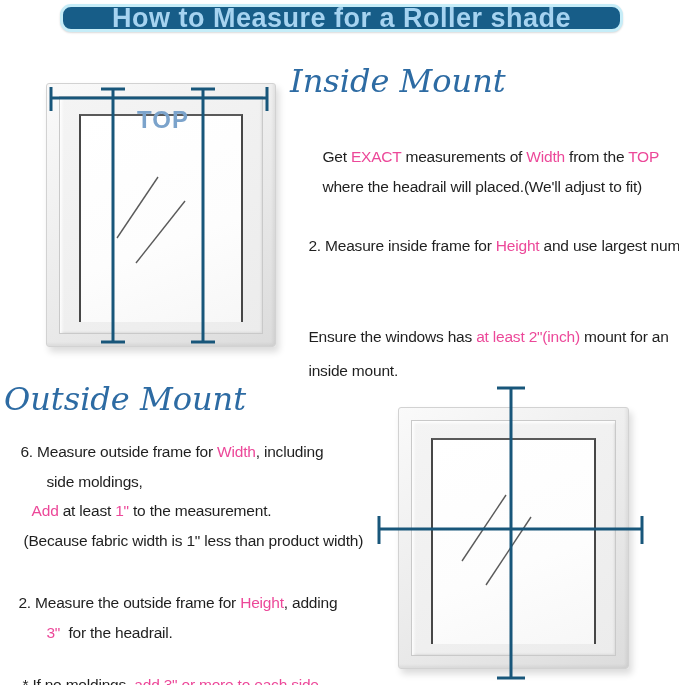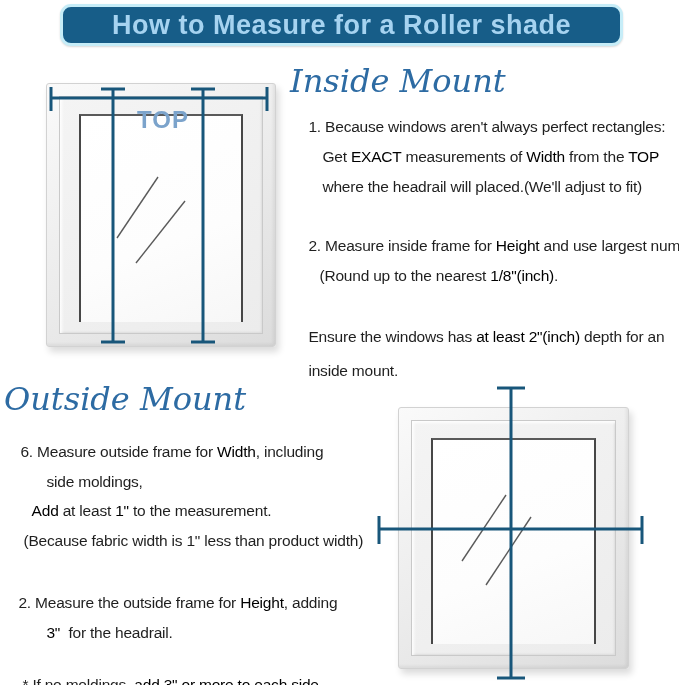--- a/index.html
+++ b/index.html
@@ -2,21 +2,21 @@
 <html><head>
 <meta charset="utf-8">
 <style>
   html,body{margin:0;padding:0;background:#fff;}
   #canvas{
     position:relative;width:679px;height:685px;background:#ffffff;
     font-family:"Liberation Sans", sans-serif;overflow:hidden;
   }
   
   .header-bar{
-    position:absolute;left:60px;top:4px;width:563px;height:42px;
+    position:absolute;left:60px;top:4px;width:563px;height:28px;
     box-sizing:border-box;background:#175d88;border:3px solid #c6edf8;
     border-radius:11px;display:flex;align-items:center;justify-content:center;
     box-shadow:0 1px 2px rgba(0,0,0,0.15);
   }
   .header-bar span{
     color:#a6d3f0;font-size:27px;font-weight:bold;letter-spacing:0.5px;
     white-space:pre;
   }
   
   .win-outer{
@@ -36,21 +36,21 @@
     border-left:2px solid #474747;border-right:2px solid #474747;border-top:2px solid #5a5a5a;
   }
   .top-label{
     position:absolute;left:137px;top:106px;z-index:6;
     color:#7ba3cb;font-size:24px;font-weight:bold;letter-spacing:1px;white-space:pre;
   }
   
   #overlay{position:absolute;left:0;top:0;z-index:5;pointer-events:none;}
   
   .t-line{position:absolute;font-size:15.5px;letter-spacing:-0.2px;color:#1f1f1f;white-space:pre;z-index:4;}
-  .t-line .hl{color:#000000;}
+  .t-line .hl{color:#ec4899;}
   .section-heading{
     position:absolute;font-family:"DejaVu Serif", serif;font-style:italic;
     font-size:32px;color:#2d6ba3;white-space:pre;z-index:4;
   }
 </style>
 </head>
 <body>
 
 <div id="canvas">
 
@@ -106,39 +106,33 @@
 
     <g stroke="#18567a" stroke-width="3">
       <line x1="378" y1="529" x2="643" y2="529"></line>
       <line x1="379" y1="516" x2="379" y2="544"></line>
       <line x1="642" y1="516" x2="642" y2="544"></line>
     </g>
   </svg>
 
   <div class="section-heading" style="left:290px;top:62px;">Inside Mount</div>
 
-  <div class="t-line" style="left:292px;top:100px;">
-    <span>1. Because windows aren't always perfect rectangles:</span>
-  </div>
   <div class="t-line" style="left:306px;top:130px;">
     <span>Get </span><span class="hl">EXACT</span><span> measurements of </span><span class="hl">Width</span><span> from the </span><span class="hl">TOP</span>
   </div>
   <div class="t-line" style="left:306px;top:160px;">
     <span>where the headrail will placed.(We'll adjust to fit)</span>
   </div>
 
   <div class="t-line" style="left:292px;top:219px;">
     <span>2. Measure inside frame for </span><span class="hl">Height</span><span> and use largest number</span>
   </div>
-  <div class="t-line" style="left:303px;top:249px;">
-    <span>(Round up to the nearest </span><span class="hl">1/8"(inch)</span><span>.</span>
-  </div>
 
   <div class="t-line" style="left:292px;top:310px;">
-    <span>Ensure the windows has </span><span class="hl">at least 2"(inch)</span><span> depth for an</span>
+    <span>Ensure the windows has </span><span class="hl">at least 2"(inch)</span><span> mount for an</span>
   </div>
   <div class="t-line" style="left:292px;top:344px;">
     <span>inside mount.</span>
   </div>
 
   <div class="section-heading" style="left:4px;top:380px;">Outside Mount</div>
 
   <div class="t-line" style="left:4px;top:425px;">
     <span>6. Measure outside frame for </span><span class="hl">Width</span><span>, including</span>
   </div>

